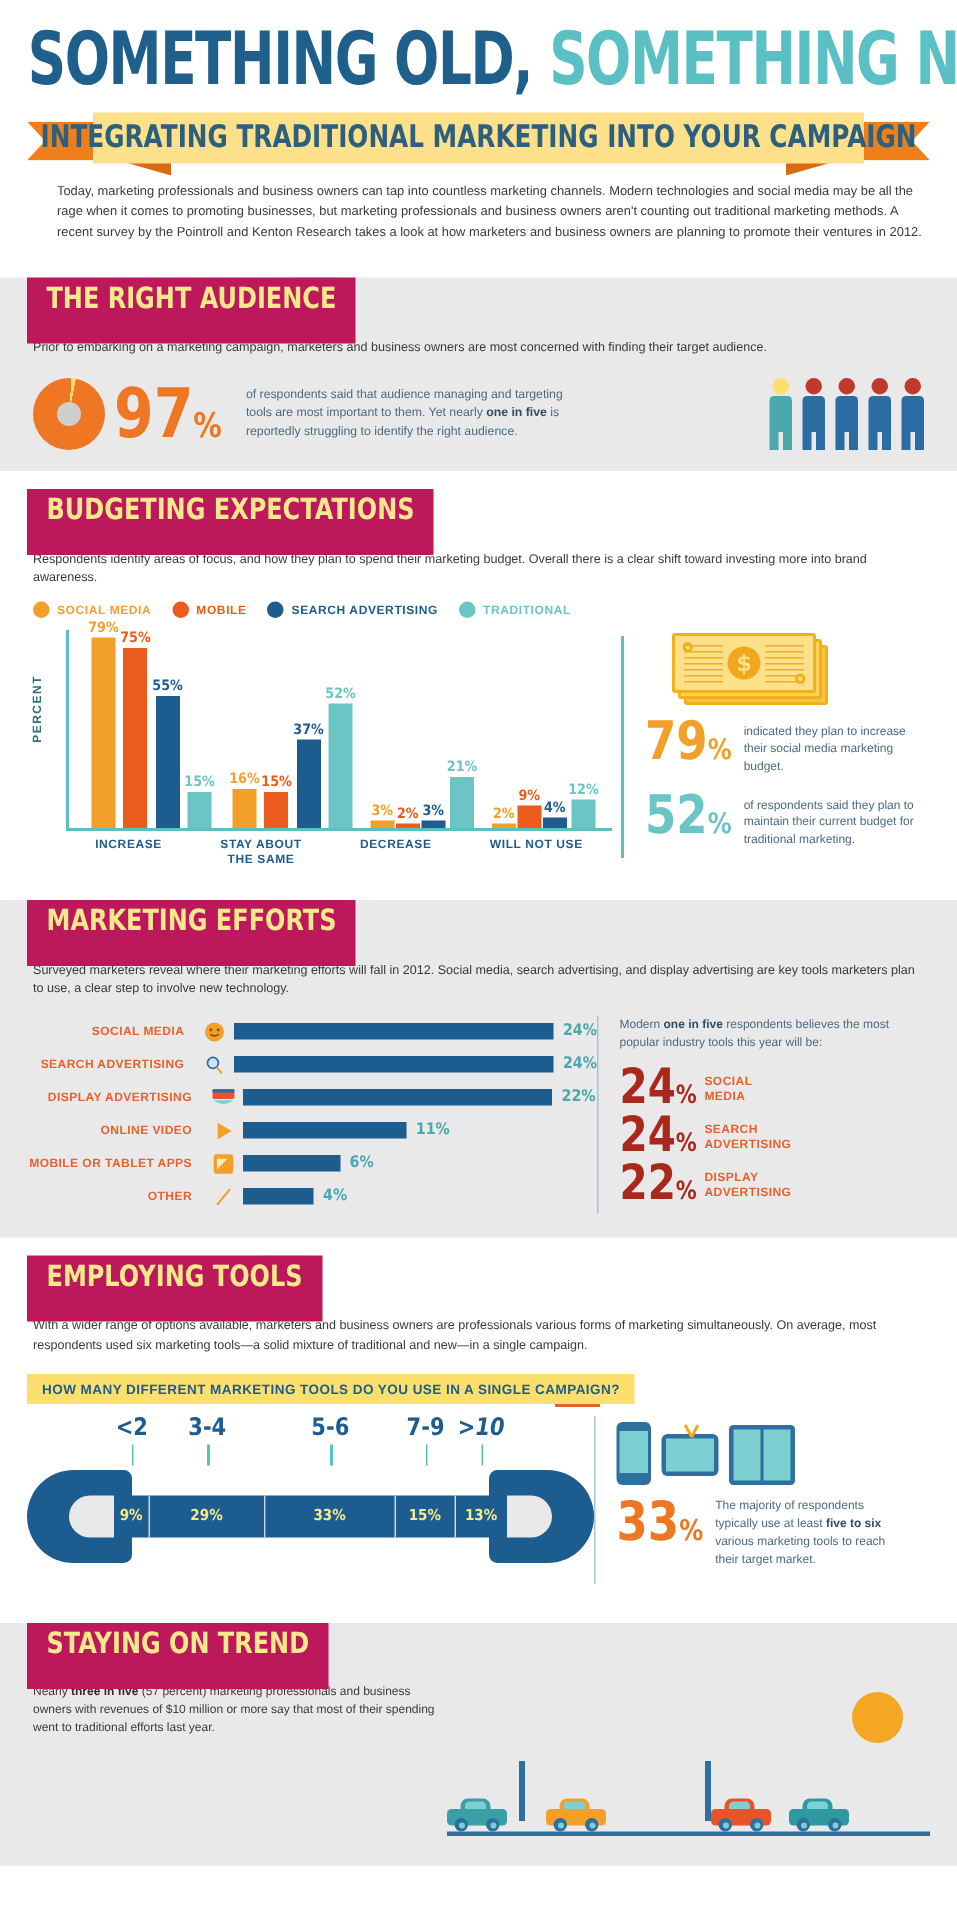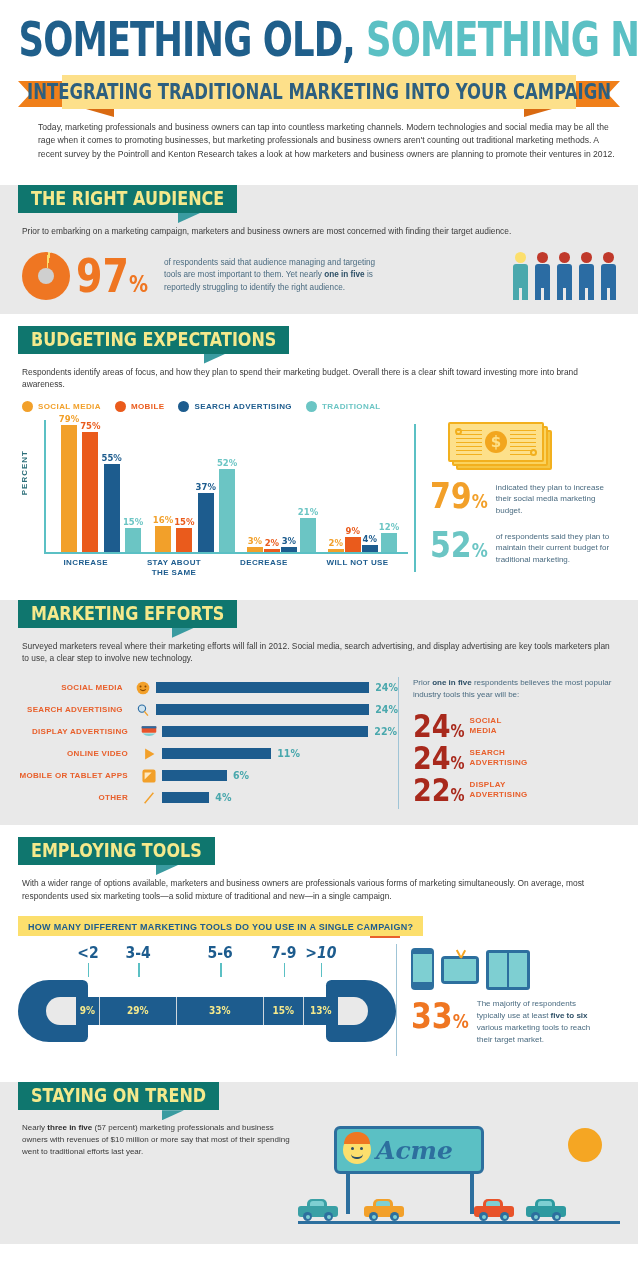--- a/index.html
+++ b/index.html
@@ -56,21 +56,21 @@
     padding: 12px 22px 12px 38px;
   }
   .sect-para {
     font-size:8.4px; line-height:1.5; color:#3a3a3a;
     padding: 0 22px; margin-bottom:8px;
   }
 
   
   .sect-head { position:relative; height:32px; margin:12px 0 8px 18px; }
   .sect-head .plate {
-    display:inline-block; background:#0f766e; height:28px;
+    display:inline-block; background:#be185d; height:44px;
     padding: 0 13px; position:relative; z-index:2;
   }
   .sect-head .plate span {
     font-family:"DejaVu Sans", sans-serif; font-weight:bold;
     color:#f5e98c; font-size:16px; line-height:28px;
     transform: scaleY(1.22); display:inline-block;
     transform-origin:center; white-space:nowrap;
   }
   .sect-head .tail {
     position:absolute; top:0; height:28px; width:30px;
@@ -547,21 +547,21 @@
               <svg width="14" height="14" viewBox="0 0 16 16">
                 <line x1="3" y1="14" x2="13" y2="2" stroke="#f2a02a" stroke-width="1.6"></line>
               </svg>
             </div>
             <div class="hbar" style="width:47.33333333333333px"></div>
             <div class="hrow-val">4%</div>
           </div>
         </div>
       <div class="eff-right">
         <p>
-          <span>Prior </span><b>one in five</b><span> respondents believes the most popular industry tools this year will be:</span>
+          <span>Modern </span><b>one in five</b><span> respondents believes the most popular industry tools this year will be:</span>
         </p>
         <div id="eff-stats">
             <div class="eff-stat">
               <div class="eff-num">24<span class="s-pct">%</span></div>
               <div class="eff-lab">SOCIAL<br>MEDIA</div>
             </div>
             <div class="eff-stat">
               <div class="eff-num">24<span class="s-pct">%</span></div>
               <div class="eff-lab">SEARCH<br>ADVERTISING</div>
             </div>
@@ -671,29 +671,20 @@
       <div class="notch" style="left:144px"></div>
     </div>
     <div class="trend-body">
       <div class="trend-left">
         <p>
           <span>Nearly </span><b>three in five</b><span> (57 percent) marketing professionals and business owners with revenues of $10 million or more say that most of their spending went to traditional efforts last year.</span>
         </p>
       </div>
       <div class="scene">
         <div class="sun"></div>
-        <div class="sign">
-          <div class="sign-face">
-            <div class="sign-hair"></div>
-            <div class="sign-eye" style="left:8px"></div>
-            <div class="sign-eye" style="right:8px"></div>
-            <div class="sign-mouth"></div>
-          </div>
-          <div class="acme">Acme</div>
-        </div>
         <div class="sign-post" style="left:48px"></div>
         <div class="sign-post" style="left:172px"></div>
         <div class="road"></div>
 
         <div class="car" style="left:0px">
           <div class="car-top" style="background:#3aa0a5"></div>
             <div class="car-win"></div>
           <div class="car-body" style="background:#3aa0a5"></div>
           <div class="wheel" style="left:5px">
               <i></i>

